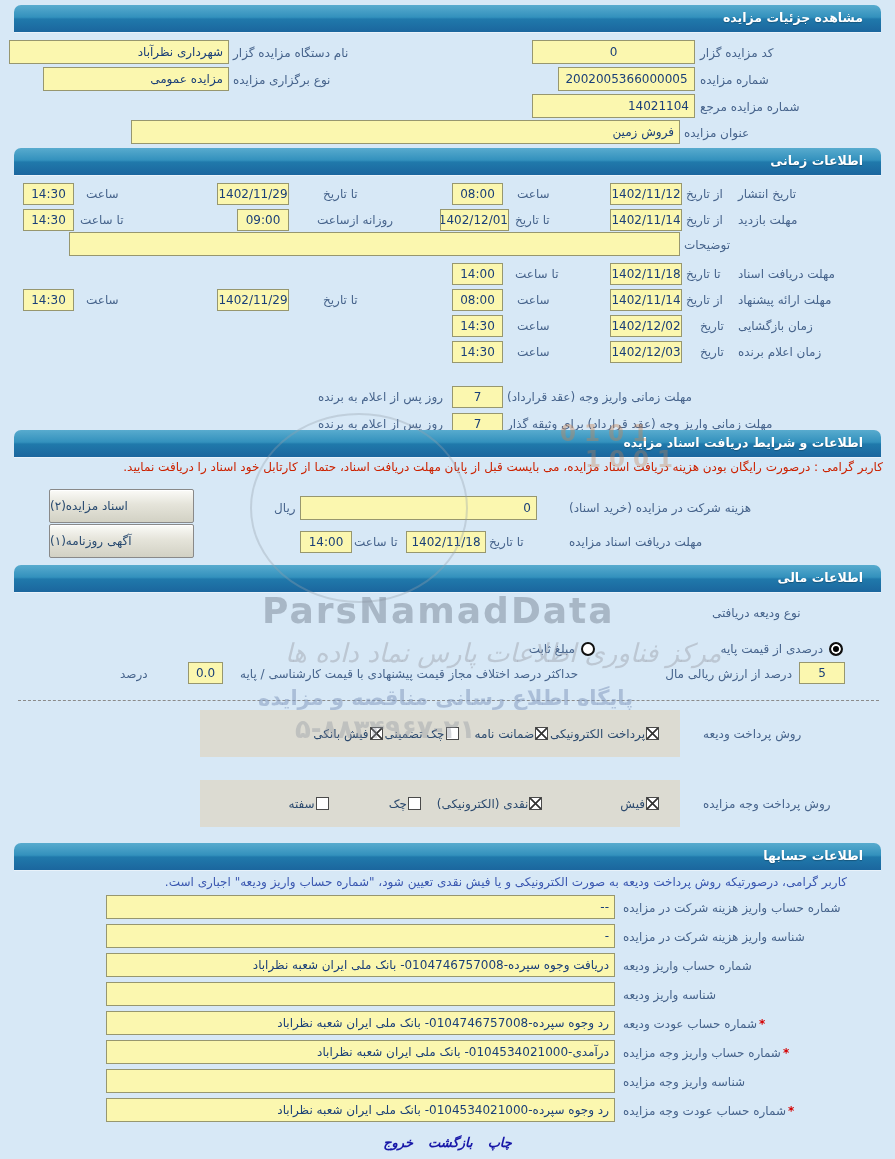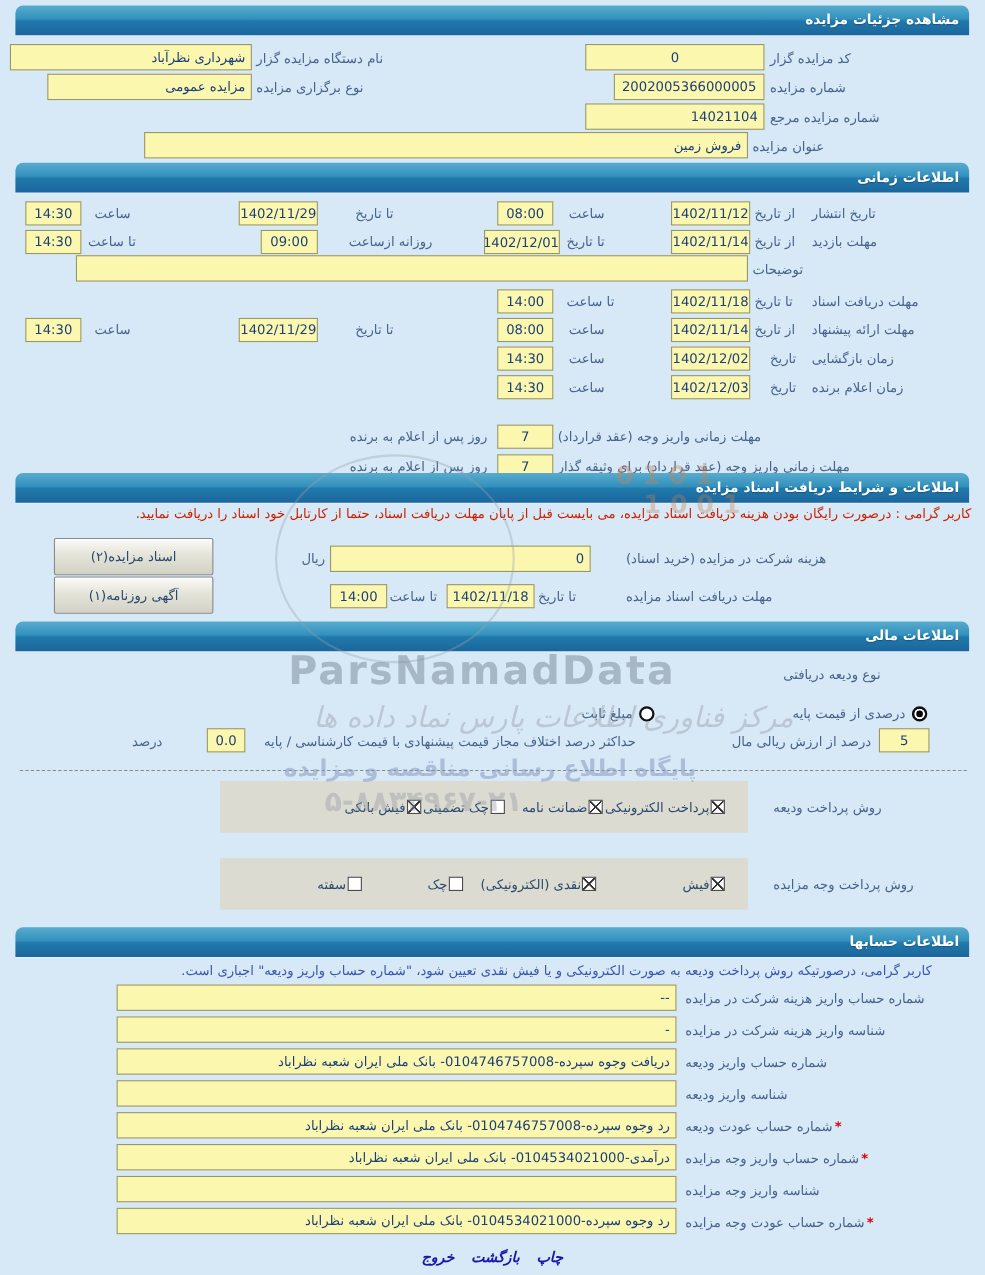--- a/index.html
+++ b/index.html
@@ -1,31 +1,31 @@
 <!DOCTYPE html>
 <html lang="fa" dir="rtl"><head>
 <meta charset="utf-8">
 <style>
   *{margin:0;padding:0;box-sizing:border-box}
   html,body{background:#d7e8f6}
   body{font-family:"DejaVu Sans",sans-serif}
   #page{position:relative;width:895px;height:1159px;background:#d7e8f6;direction:rtl;overflow:hidden;margin:0}
   .bar{position:absolute;left:14px;right:14px;height:27px;border-radius:7px 7px 0 0;
        background:linear-gradient(180deg,#58abce 0%,#3391bd 45%,#2079ab 52%,#1b669e 100%);
-       color:#fff;font-size:12.5px;font-weight:bold;line-height:26px;padding-right:9px;
+       color:#fff;font-size:12.5px;font-weight:bold;line-height:26px;padding-right:18px;
        text-shadow:0 1px 1px rgba(0,0,0,.25);box-shadow:0 1px 0 rgba(255,255,255,.45)}
   .lbl{position:absolute;color:#47648c;font-size:12px;line-height:24px;white-space:nowrap}
   .fld{position:absolute;background:#fbf7af;border:1px solid #97976f;color:#1a3f78;
        font-size:12px;height:22px;line-height:20px;white-space:nowrap;overflow:hidden}
   .h24{height:24px !important;line-height:22px !important}
   .c{text-align:center}
   .r{text-align:right;padding:0 5px}
   .btn{position:absolute;background:linear-gradient(180deg,#fbfbf8,#e5e4da 45%,#d2d1c4);
        border:1px solid #898989;border-radius:2px;box-shadow:inset 0 1px 0 #fff;
-       color:#27496f;font-size:12px;text-align:center;cursor:pointer;font-family:inherit}
+       color:#27496f;font-size:12px;text-align:left;cursor:pointer;font-family:inherit}
   .notice{position:absolute;font-size:12px;white-space:nowrap}
   .gbox{position:absolute;right:215px;width:480px;height:47px;background:#dcdbd2;
         display:flex;align-items:center;padding-right:21px}
   .ci{display:flex;align-items:center;white-space:nowrap;color:#2c4a6e;font-size:12px;margin-left:2px}
   .cb{width:13px;height:13px;border:1px solid #4a4a4a;background:#fff;margin-left:1px;flex:none;cursor:pointer}
   .cb.on{background-image:linear-gradient(to top left,transparent 44%,#333 46%,#333 54%,transparent 56%),
                           linear-gradient(to top right,transparent 44%,#333 46%,#333 54%,transparent 56%)}
   .radio{position:absolute;width:14px;height:14px;border:2px solid #101010;border-radius:50%;background:#fff;cursor:pointer}
   .radio.on{background:#000;box-shadow:inset 0 0 0 2px #fff}
   .dash{position:absolute;border-top:1px dashed #8a8a8a}

